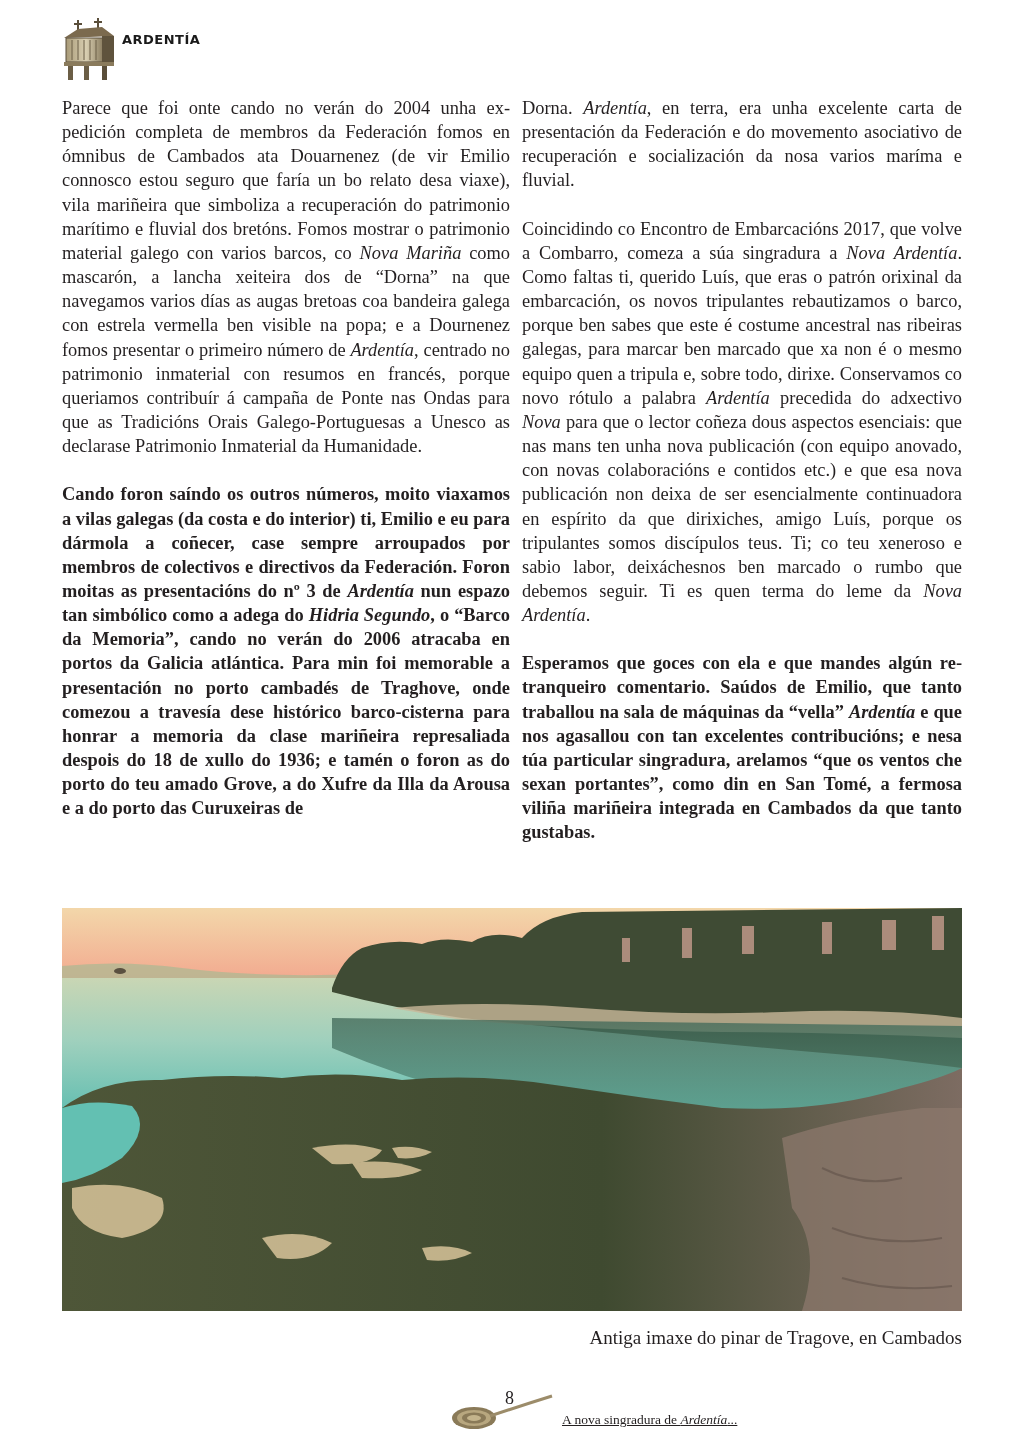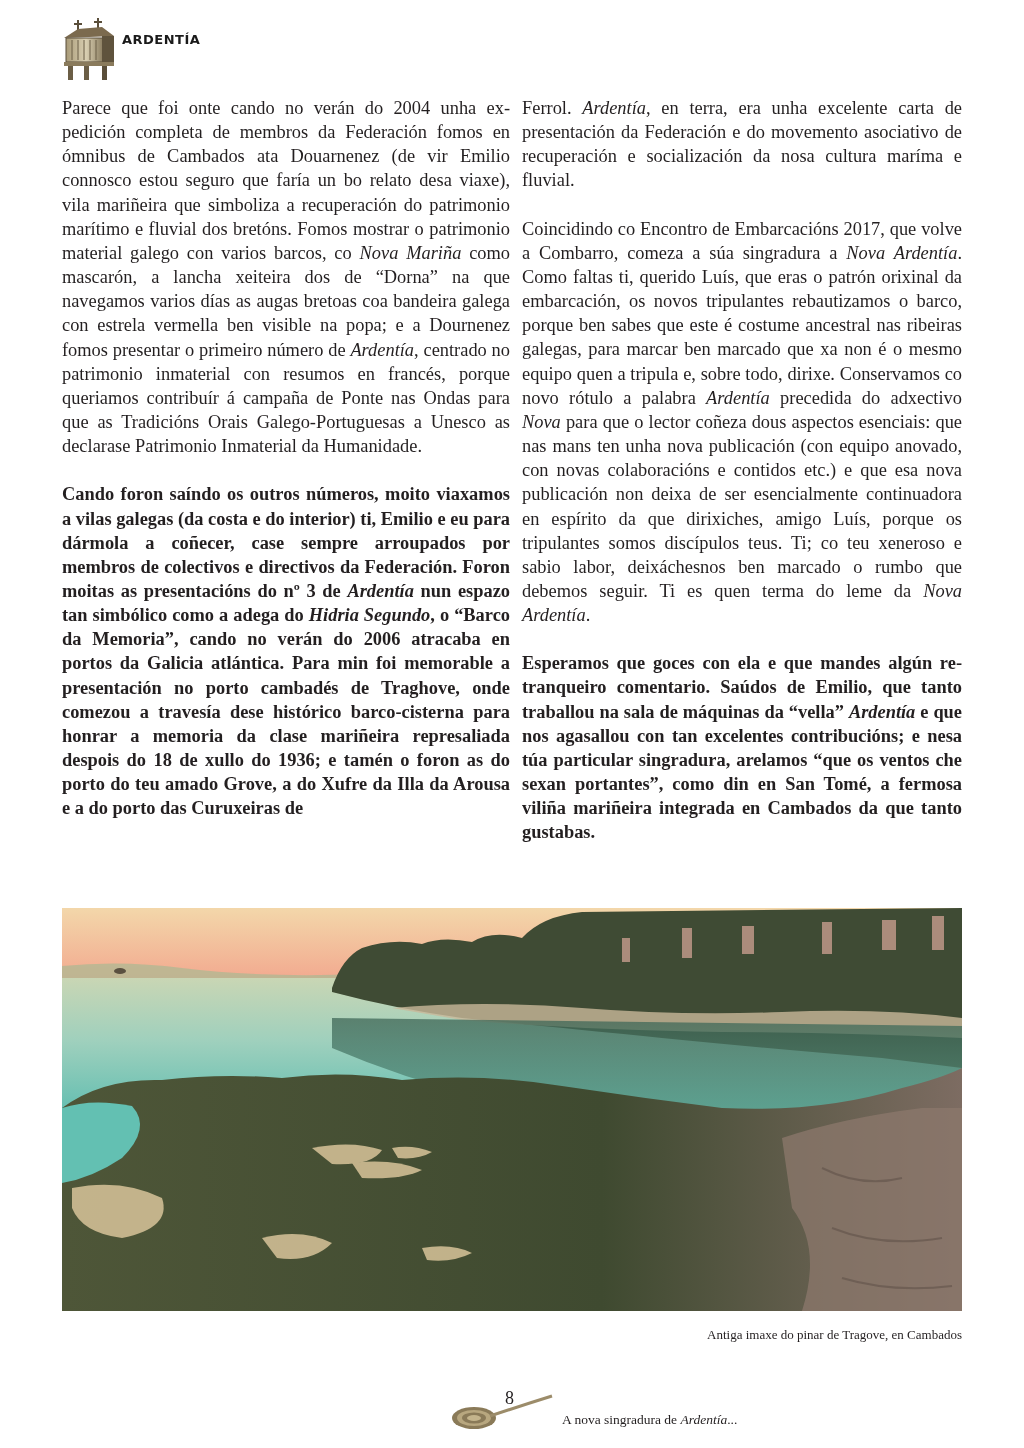--- a/index.html
+++ b/index.html
@@ -56,41 +56,42 @@
       top: 908px;
       width: 900px;
       height: 403px;
       overflow: hidden;
     }
     .photo svg { display: block; }
     .caption {
       position: absolute;
       right: 62px;
       top: 1327px;
-      font-size: 13px;
+      font-size: 19px;
       color: #231f20;
     }
     .footer-icon {
       position: absolute;
       left: 450px;
       top: 1392px;
       width: 105px;
       height: 40px;
     }
     .page-number {
       position: absolute;
       left: 505px;
       top: 1388px;
       font-size: 18px;
     }
     .footer-text {
       position: absolute;
       left: 562px;
       top: 1412px;
       font-size: 13.5px;
+      text-decoration: underline;
     }
     .footer-text em { font-style: italic; }
   </style>
 </head>
 <body>
 
 <div class="header">
   <div class="logo-icon">
     <svg width="60" height="64" viewBox="0 0 60 64">
       <defs>
@@ -120,21 +121,21 @@
   </div>
   <div class="logo-title">ARDENTÍA</div>
 </div>
 
 <div class="col col-left">
   <p><span>Parece que foi onte cando no verán do 2004 unha ex­pedición completa de membros da Federación fomos en ómnibus de Cambados ata Douarnenez (de vir Emilio connosco estou seguro que faría un bo relato desa viaxe), vila mariñeira que simboliza a recupe­ración do patrimonio marítimo e fluvial dos bretóns. Fomos mostrar o patrimonio material galego con va­rios barcos, co </span><em>Nova Mariña</em><span> como mascarón, a lan­cha xeiteira dos de “Dorna” na que navegamos varios días as augas bretoas coa bandeira galega con estrela vermella ben visible na popa; e a Dournenez fomos presentar o primeiro número de </span><em>Ardentía</em><span>, centrado no patrimonio inmaterial con resumos en francés, porque queriamos contribuír á campaña de Ponte nas Ondas para que as Tradicións Orais Galego-Portuguesas a Unesco as declarase Patrimonio Inmaterial da Huma­nidade.</span></p>
   <p><span>Cando foron saíndo os outros números, moito viaxa­mos a vilas galegas (da costa e do interior) ti, Emilio e eu para dármola a coñecer, case sempre arroupados por membros de colectivos e directivos da Federa­ción. Foron moitas as presentacións do nº 3 de </span><em>Arden­tía</em><span> nun espazo tan simbólico como a adega do </span><em>Hidria Segundo</em><span>, o “Barco da Memoria”, cando no verán do 2006 atracaba en portos da Galicia atlántica. Para min foi memorable a presentación no porto cambadés de Traghove, onde comezou a travesía dese histórico barco-cisterna para honrar a memoria da clase mari­ñeira represaliada despois do 18 de xullo do 1936; e tamén o foron as do porto do teu amado Grove, a do Xufre da Illa da Arousa e a do porto das Curuxeiras de</span></p>
 </div>
 
 <div class="col col-right">
-  <p><span>Ferrol. </span><em>Ardentía</em><span>, en terra, era unha excelente carta de presentación da Federación e do movemento asocia­tivo de recuperación e socialización da nosa cultura maríma e fluvial.</span></p>
+  <p><span>Dorna. </span><em>Ardentía</em><span>, en terra, era unha excelente carta de presentación da Federación e do movemento asocia­tivo de recuperación e socialización da nosa varios maríma e fluvial.</span></p>
   <p><span>Coincidindo co Encontro de Embarcacións 2017, que volve a Combarro, comeza a súa singradura a </span><em>Nova Ardentía</em><span>. Como faltas ti, querido Luís, que eras o pa­trón orixinal da embarcación, os novos tripulantes re­bautizamos o barco, porque ben sabes que este é cos­tume ancestral nas ribeiras galegas, para marcar ben marcado que xa non é o mesmo equipo quen a tripula e, sobre todo, dirixe. Conservamos co novo rótulo a palabra </span><em>Ardentía</em><span> precedida do adxectivo </span><em>Nova</em><span> para que o lector coñeza dous aspectos esenciais: que nas mans ten unha nova publicación (con equipo anova­do, con novas colaboracións e contidos etc.) e que esa nova publicación non deixa de ser esencialmente con­tinuadora en espírito da que dirixiches, amigo Luís, porque os tripulantes somos discípulos teus. Ti; co teu xeneroso e sabio labor, deixáchesnos ben marcado o rumbo que debemos seguir. Ti es quen terma do leme da </span><em>Nova Ardentía</em><span>.</span></p>
   <p><span>Esperamos que goces con ela e que mandes algún re­tranqueiro comentario. Saúdos de Emilio, que tanto traballou na sala de máquinas da “vella” </span><em>Ardentía</em><span> e que nos agasallou con tan excelentes contribucións; e nesa túa particular singradura, arelamos “que os ven­tos che sexan portantes”, como din en San Tomé, a fermosa viliña mariñeira integrada en Cambados da que tanto gustabas.</span></p>
 </div>
 
 <div class="photo" title="Coastal landscape with pine forest, calm water and rocky shore">
   <svg width="900" height="403" viewBox="0 0 900 403">
     <defs>
       <linearGradient id="sky" x1="0" y1="0" x2="0" y2="1">
         <stop offset="0" stop-color="#f3d7aa"></stop>
         <stop offset="1" stop-color="#f2a48c"></stop>

